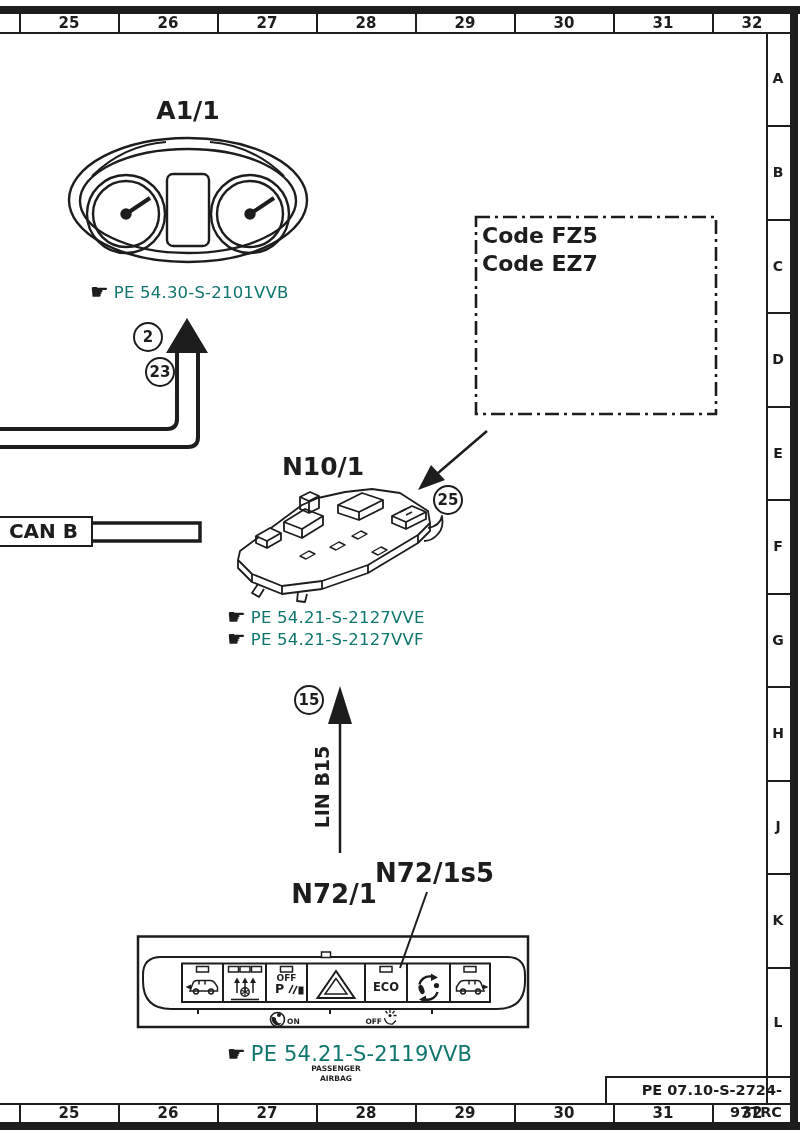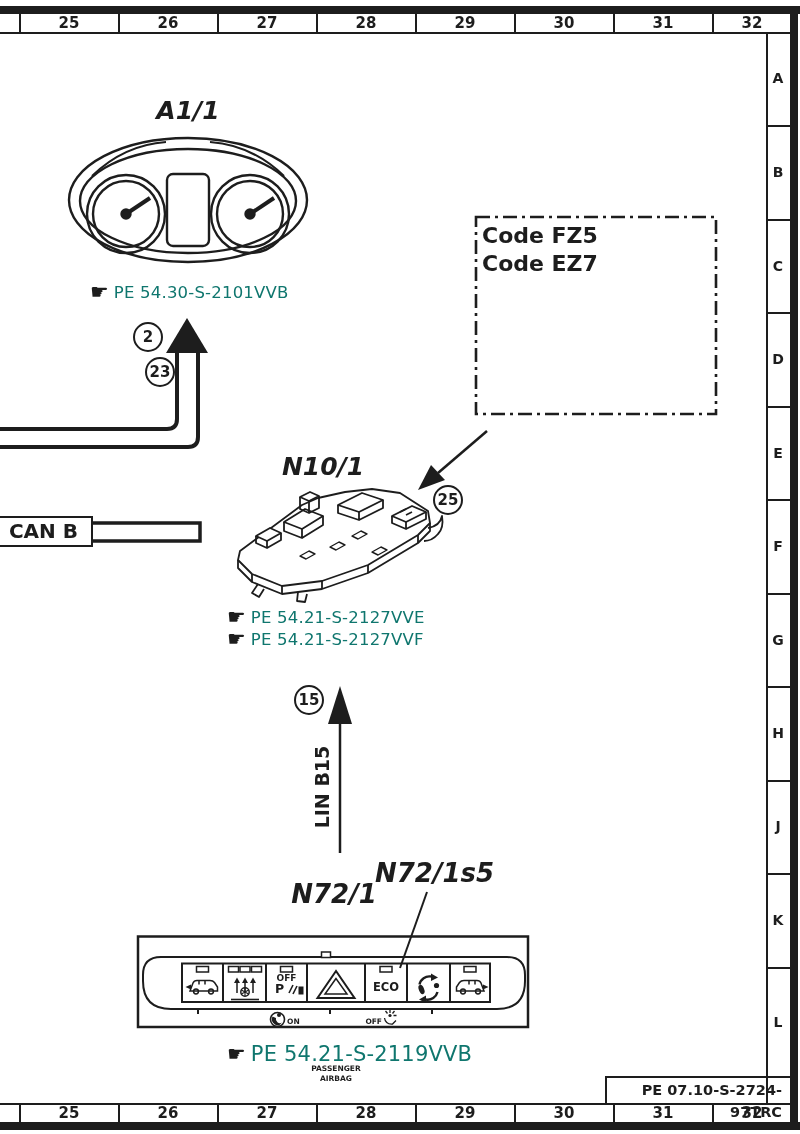--- a/index.html
+++ b/index.html
@@ -8,21 +8,21 @@
     font-family:"DejaVu Sans","Liberation Sans",sans-serif;color:#1d1d1d;
   }
   .abs{position:absolute;}
   svg{position:absolute;left:0;top:0;}
   .bar{position:absolute;background:#1d1d1d;}
   .ln{position:absolute;background:#1d1d1d;}
   .num{position:absolute;width:40px;margin-left:-20px;text-align:center;
        font-size:15px;font-weight:600;line-height:18px;}
   .rowl{position:absolute;left:766px;width:24px;text-align:center;
         font-size:14px;font-weight:600;line-height:14px;margin-top:-7px;}
-  .lbl{position:absolute;text-align:center;font-weight:700;font-style:italic;}
+  .lbl{position:absolute;text-align:center;font-weight:700;}
   .circ{position:absolute;width:30px;height:30px;border:2px solid #1d1d1d;border-radius:50%;
         text-align:center;line-height:27px;font-size:15px;font-weight:600;background:#fff;box-sizing:border-box;}
   .refrow{position:absolute;display:flex;align-items:center;gap:5px;}
   .hand{font-size:21px;line-height:20px;}
   .reftxt{font-size:16.5px;font-weight:500;letter-spacing:.2px;}
   .blue{color:#0f766e;}
   .canbox{position:absolute;border:2.5px solid #1d1d1d;background:#fff;
           text-align:center;font-size:20px;font-weight:700;}
   .sm{position:absolute;text-align:center;font-weight:700;}
 </style>

